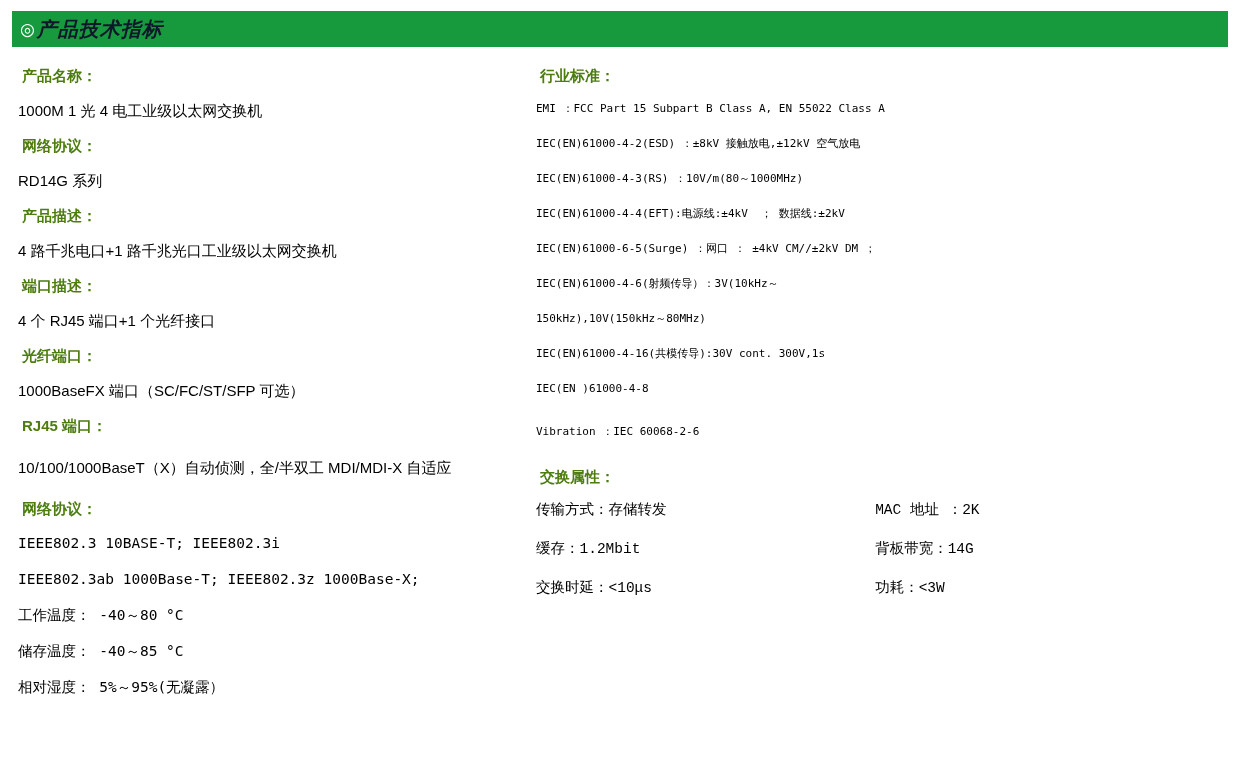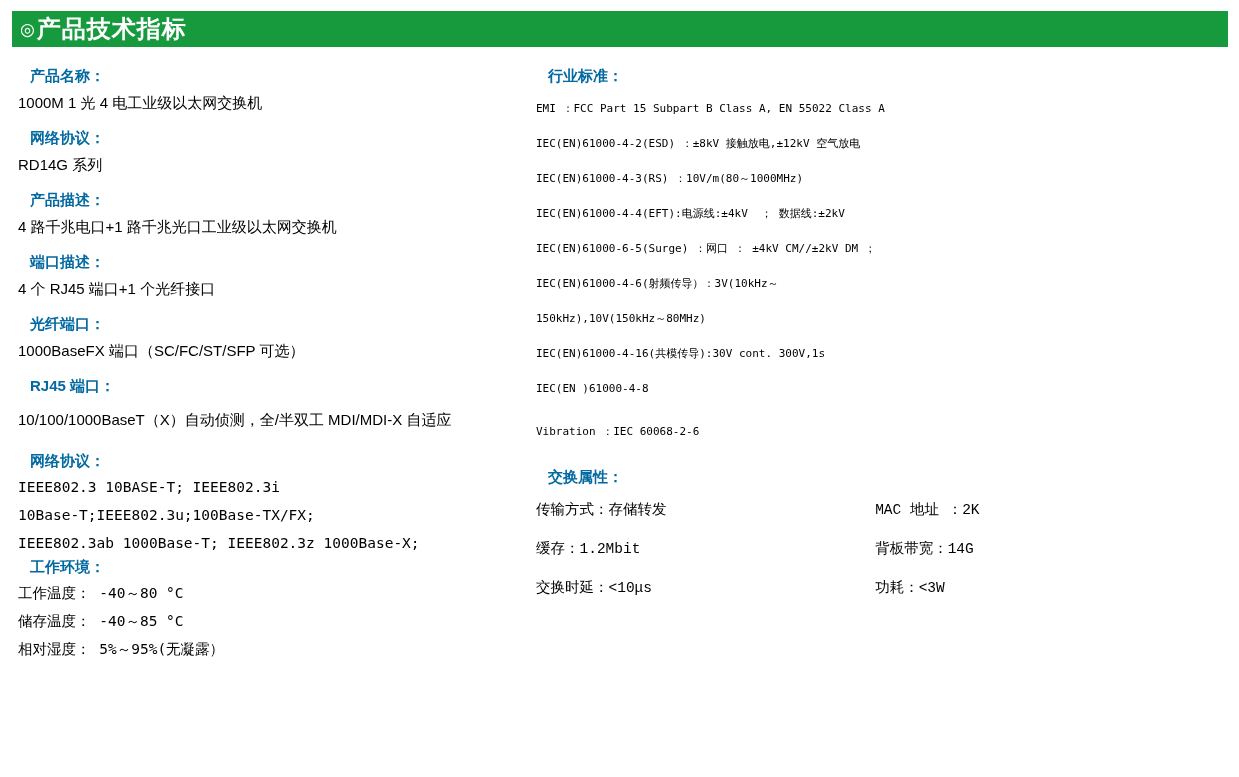--- a/index.html
+++ b/index.html
@@ -33,52 +33,53 @@
     padding-left: 8px;
   }
   .header-icon {
     color: #ffffff;
     font-size: 17px;
     line-height: 1;
     margin-right: 2px;
     font-family: "DejaVu Sans", sans-serif;
   }
   .header-title {
-    color: #ffffff;
-    font-size: 24px;
+    color: #0f172a;
+    font-size: 20px;
     font-weight: bold;
+    font-style: italic;
     letter-spacing: 1px;
     font-family: "Liberation Sans", sans-serif;
   }
   
   .col-left {
     position: absolute;
     left: 18px;
     top: 66px;
     width: 500px;
   }
   .col-right {
     position: absolute;
     left: 536px;
     top: 66px;
     width: 690px;
   }
   .sec-title {
-    color: #0369a1;
+    color: #4d7c0f;
     font-weight: bold;
     font-size: 15px;
     font-family: "Liberation Sans", sans-serif;
-    margin: 0 0 4px 12px;
+    margin: 0 0 4px 4px;
     line-height: 20px;
   }
   .sec-body {
     font-size: 15px;
     line-height: 26px;
     color: #000;
-    margin: 4px 0 12px 0;
+    margin: 12px 0 12px 0;
     font-family: "Liberation Sans", sans-serif;
   }
   .mono {
     font-family: "DejaVu Sans Mono", "Liberation Mono", monospace;
     font-size: 14.5px;
     line-height: 24px;
   }
   .tighter {
     line-height: 24px;
     margin-bottom: 2px;
@@ -152,26 +153,24 @@
     </div>
 
     <div>
       <p class="sec-title">RJ45 端口：</p>
       <p class="sec-body spaced-row">10/100/1000BaseT（X）自动侦测，全/半双工 MDI/MDI-X 自适应</p>
     </div>
 
     <div>
       <p class="sec-title">网络协议：</p>
       <p class="sec-body mono tighter">IEEE802.3 10BASE-T; IEEE802.3i</p>
-      <p class="sec-body mono tighter">10Base-T;IEEE802.3u;100Base-TX/FX;</p>
       <p class="sec-body mono tighter">IEEE802.3ab 1000Base-T; IEEE802.3z 1000Base-X;</p>
     </div>
 
     <div>
-      <p class="sec-title">工作环境：</p>
       <p class="sec-body mono tighter">工作温度： -40～80 °C</p>
       <p class="sec-body mono tighter">储存温度： -40～85 °C</p>
       <p class="sec-body mono tighter">相对湿度： 5%～95%(无凝露）</p>
     </div>
 
   </div>
 
   <div class="col-right">
 
     <div>

